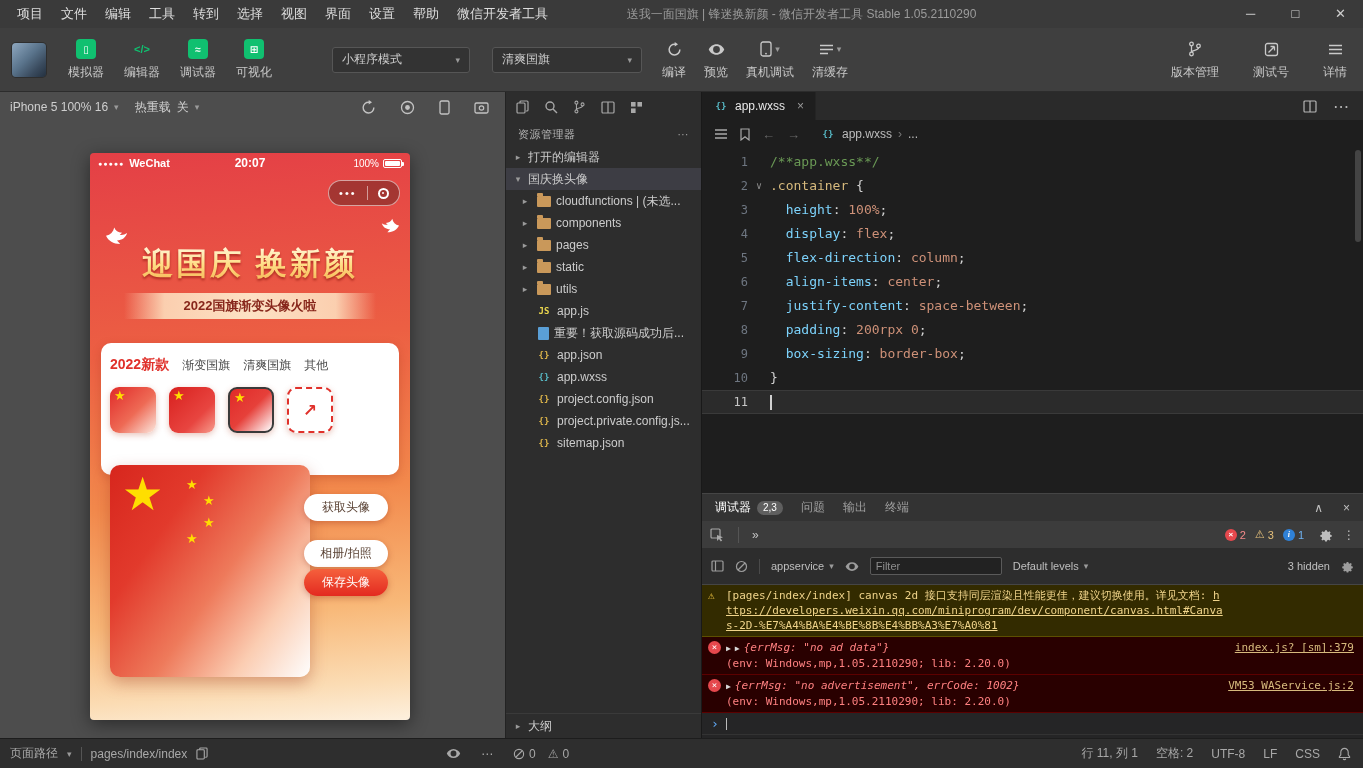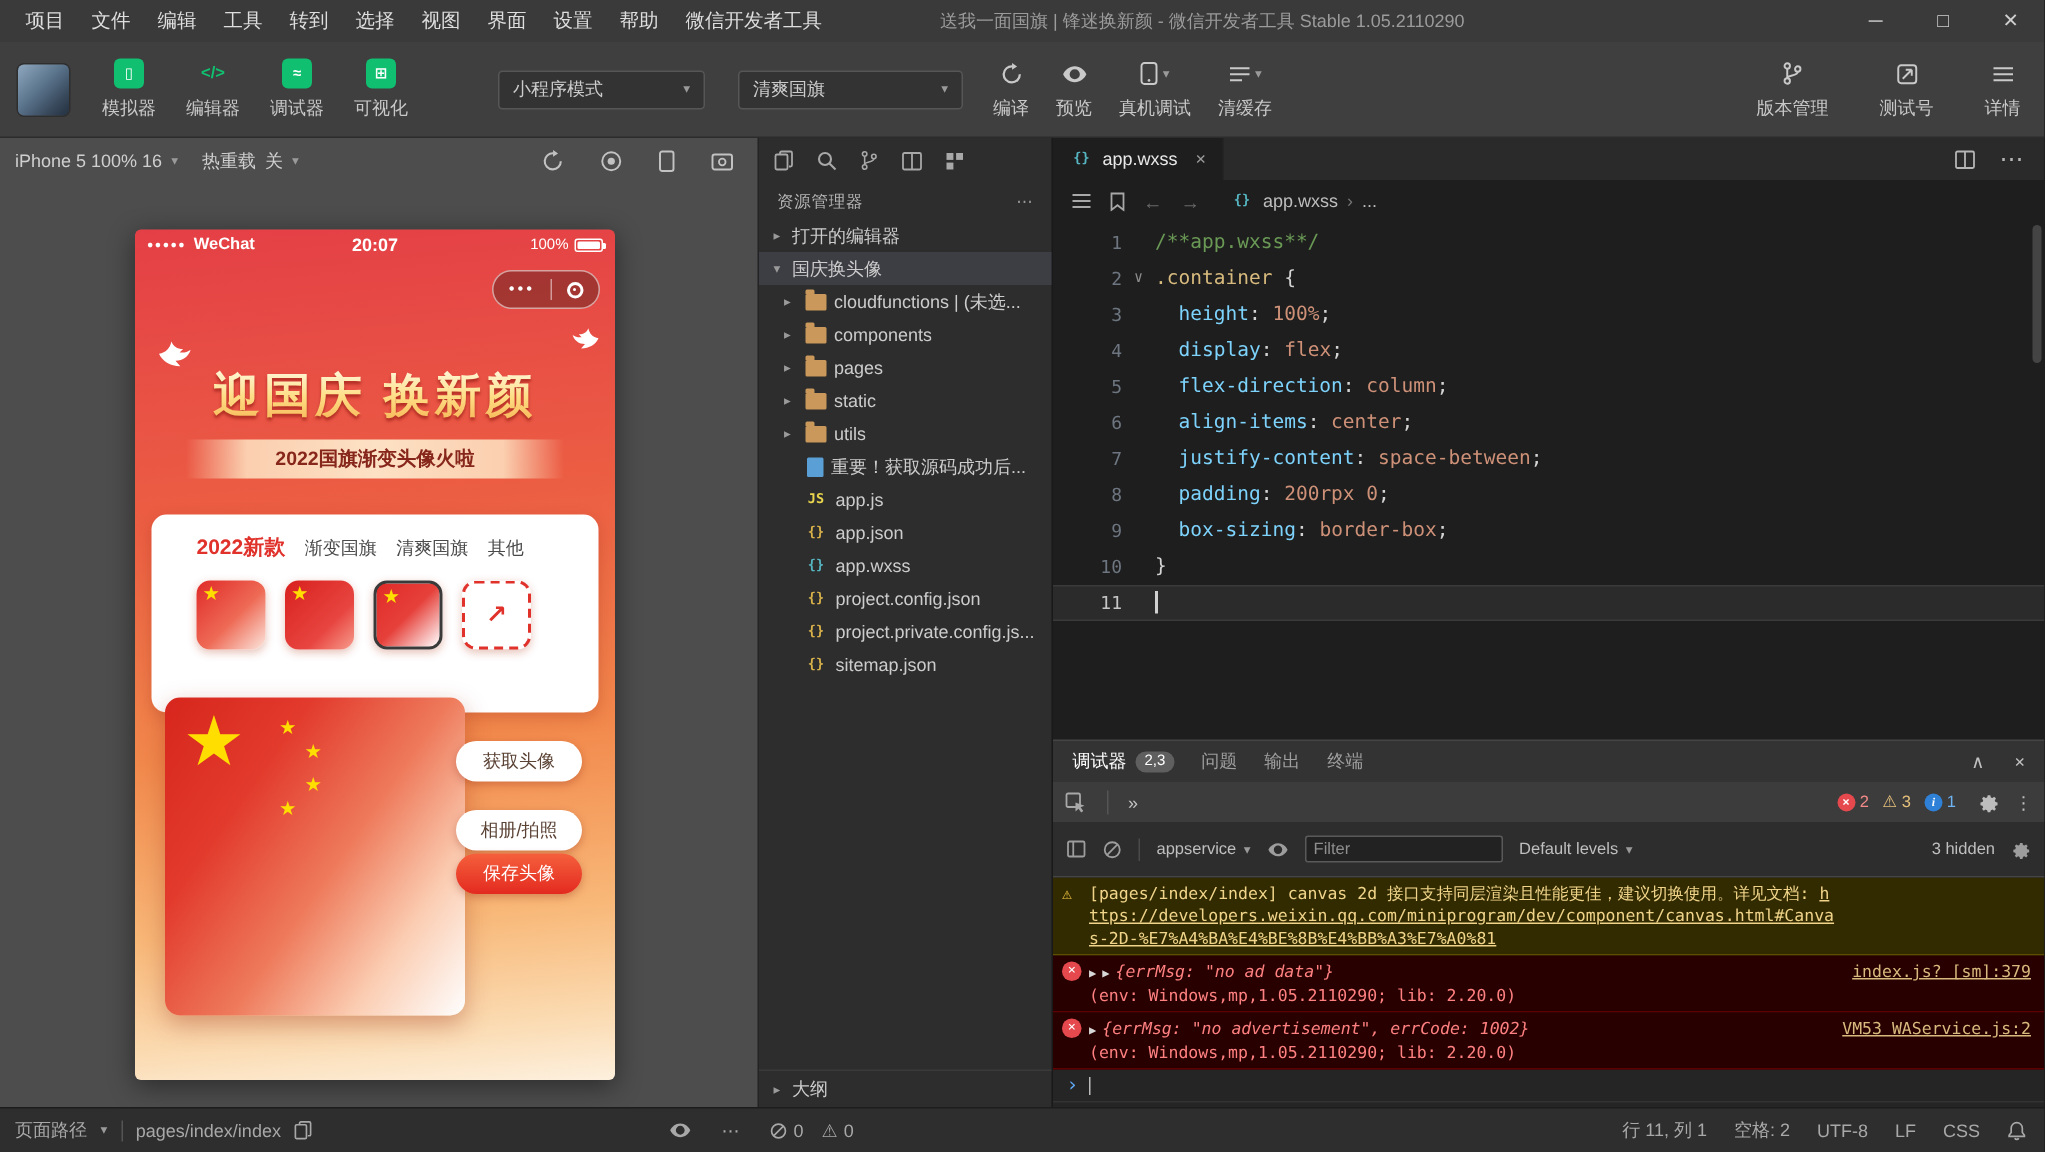--- a/index.html
+++ b/index.html
@@ -55,21 +55,21 @@
   .p-batt::before{content:"";position:absolute;right:-3px;top:2px;width:2px;height:4px;background:#fff;border-radius:0 1px 1px 0}
   .capsule{position:absolute;top:27px;right:10px;width:72px;height:26px;border-radius:13px;background:rgba(40,20,15,.35);border:1px solid rgba(255,255,255,.55);display:flex;align-items:center;justify-content:space-evenly;z-index:3}
   .cap-dots{color:#fff;font-size:11px;letter-spacing:2px;line-height:10px}
   .cap-sep{width:1px;height:14px;background:rgba(255,255,255,.5)}
   .cap-circ{width:11px;height:11px;border:2px solid #fff;border-radius:50%;position:relative}
   .cap-circ::after{content:"";position:absolute;left:2.5px;top:2.5px;width:2px;height:2px;background:#fff;border-radius:50%}
   .dove{position:absolute;top:70px;left:12px;z-index:2}
   .dove.r{top:62px;left:auto;right:8px;transform:scaleX(-1)}
   .hero-title{position:absolute;top:90px;left:0;right:0;text-align:center;font-size:31px;font-weight:800;letter-spacing:3px;background:linear-gradient(180deg,#fff7da 8%,#ffdd84 52%,#f4ae4c 100%);-webkit-background-clip:text;background-clip:text;color:transparent;filter:drop-shadow(0 2px 1px rgba(130,15,8,.55));z-index:2;white-space:nowrap}
   .hero-ribbon{position:absolute;top:140px;left:34px;right:34px;text-align:center;font-size:13px;font-weight:bold;color:#87261b;padding:4px 0;background:linear-gradient(90deg,rgba(255,236,202,0) 0%,rgba(255,236,202,.8) 16%,rgba(255,240,210,.9) 50%,rgba(255,236,202,.8) 84%,rgba(255,236,202,0) 100%);z-index:2}
-  .p-card{position:absolute;top:190px;left:11px;right:11px;height:132px;background:#fff;border-radius:10px;box-shadow:0 3px 10px rgba(150,40,20,.28);padding:13px 30px 0;z-index:2}
+  .p-card{position:absolute;top:190px;left:11px;right:11px;height:132px;background:#fff;border-radius:10px;box-shadow:0 3px 10px rgba(150,40,20,.28);padding:13px 9px 0;z-index:2}
   .p-tabs{display:flex;align-items:baseline;gap:13px}
   .p-tab{font-size:12px;color:#4a4a4a;cursor:pointer;white-space:nowrap}
   .p-tab.active{color:#e0312b;font-weight:800;font-size:14px}
   .p-thumbs{display:flex;gap:13px;margin-top:13px}
   .thumb{width:46px;height:46px;border-radius:9px;position:relative;box-shadow:0 2px 6px rgba(180,60,30,.3);cursor:pointer}
   .thumb .star{position:absolute;top:1px;left:4px;color:#ffde00;font-size:13px}
   .thumb.f1{background:linear-gradient(135deg,#e02a28 0%,#ee6a55 55%,#fce7de 100%)}
   .thumb.f2{background:linear-gradient(135deg,#d8201e 0%,#e84540 65%,#f79d8e 100%)}
   .thumb.f3{background:linear-gradient(135deg,#e02a28 0%,#e6403a 50%,#ffffff 100%);border:2px solid #3a3a3a}
   .thumb.add{background:#fff;border:2px dashed #e0312b;display:flex;align-items:center;justify-content:center;color:#e0312b;font-size:17px;font-weight:bold}
@@ -499,27 +499,27 @@
             <span class="ficon folder"></span>
             <span class="tlabel">static</span>
           </div>
           <div class="tree-row">
             <span class="chev">▸</span>
             <span class="ficon folder"></span>
             <span class="tlabel">utils</span>
           </div>
           <div class="tree-row">
             <span class="chev"></span>
+            <span class="ficon js">JS</span>
+            <span class="tlabel">app.js</span>
+          </div>
+          <div class="tree-row">
+            <span class="chev"></span>
             <span class="ficon doc"></span>
             <span class="tlabel">重要！获取源码成功后...</span>
-          </div>
-          <div class="tree-row">
-            <span class="chev"></span>
-            <span class="ficon js">JS</span>
-            <span class="tlabel">app.js</span>
           </div>
           <div class="tree-row">
             <span class="chev"></span>
             <span class="ficon json">{}</span>
             <span class="tlabel">app.json</span>
           </div>
           <div class="tree-row">
             <span class="chev"></span>
             <span class="ficon css">{}</span>
             <span class="tlabel">app.wxss</span>

